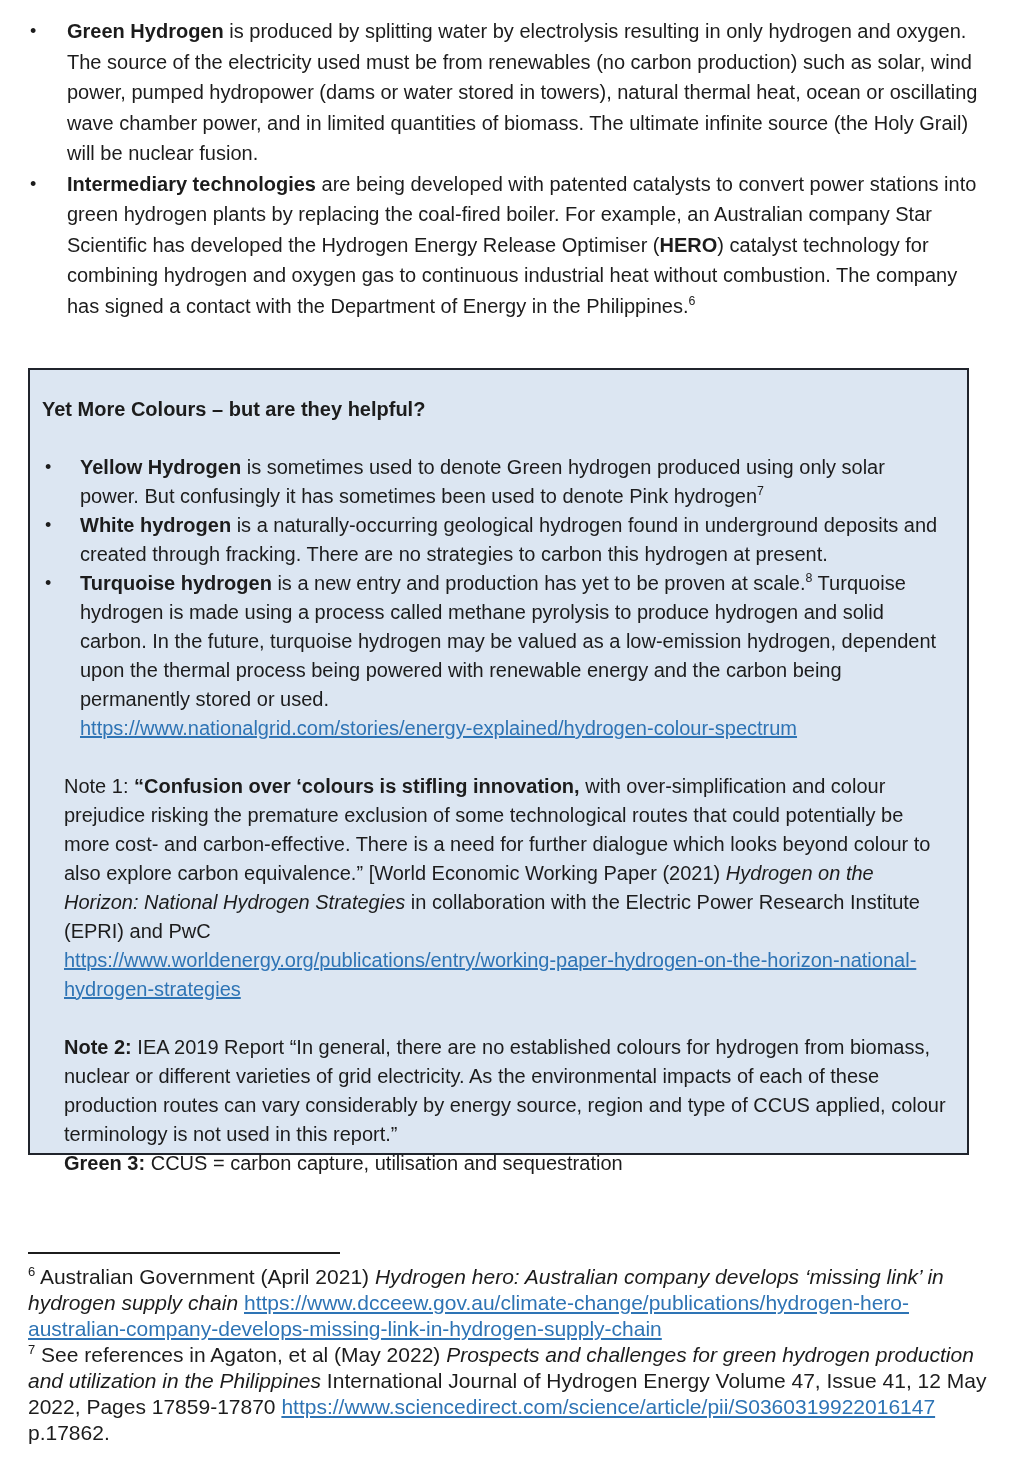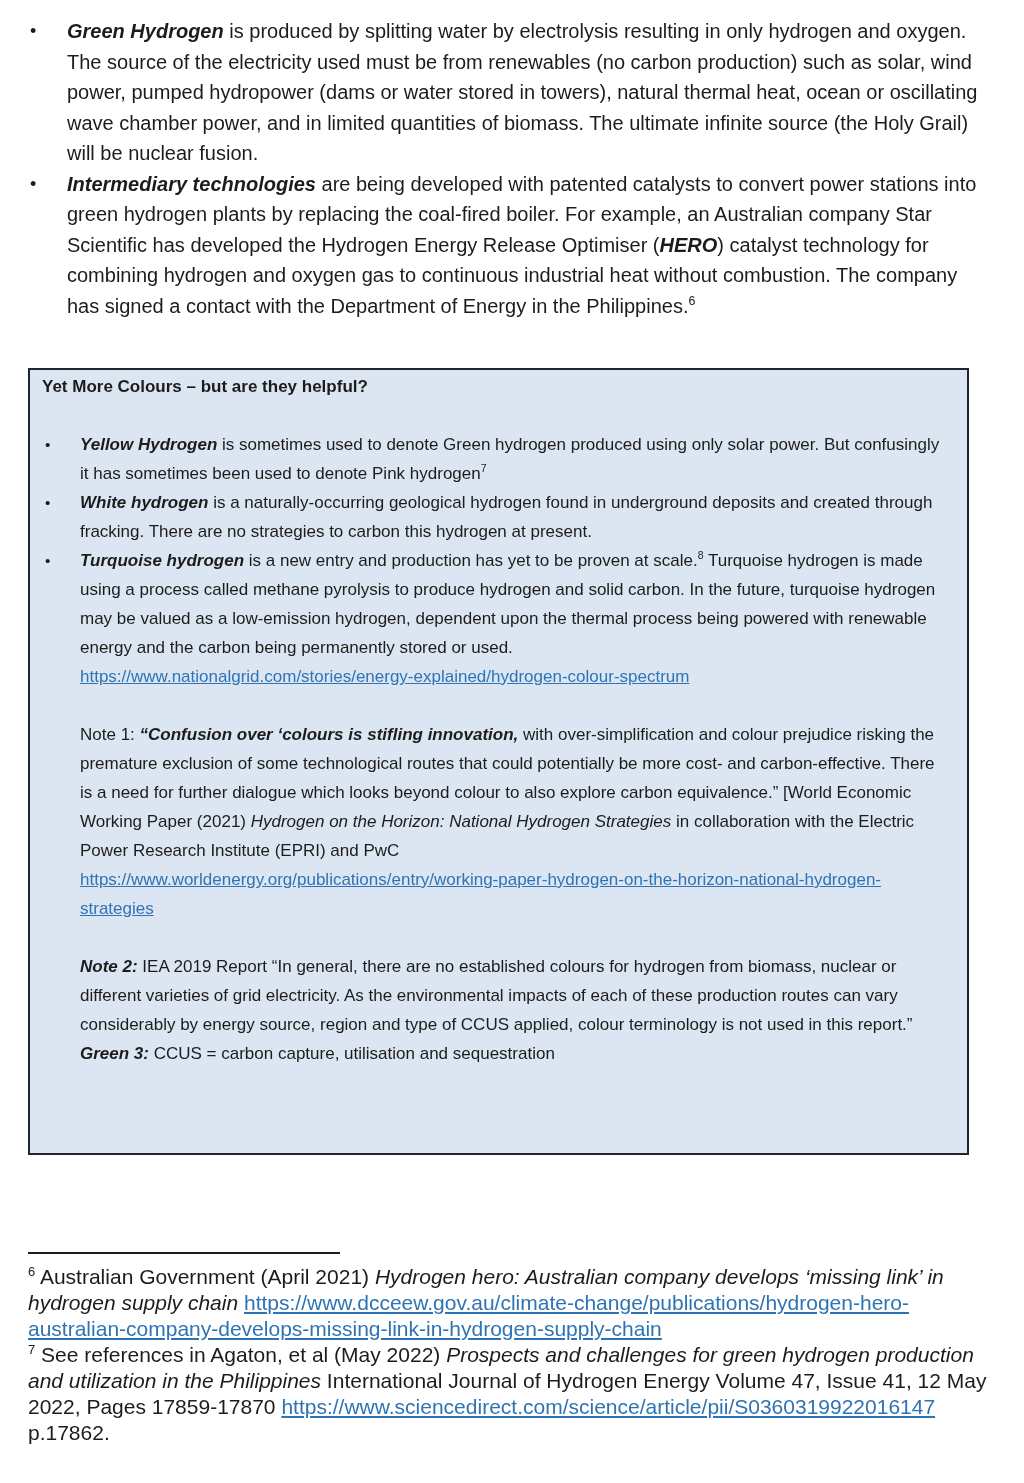--- a/index.html
+++ b/index.html
@@ -16,39 +16,39 @@
   .bullet-item{display:flex;align-items:flex-start;}
   .toplist .marker{flex:0 0 37px;}
   .toplist .content{flex:1;}
 
   
   .colour-box{
     position:absolute;left:28px;top:368px;width:941px;height:787px;
     box-sizing:border-box;
     background:var(--box-bg,#dce6f2);
     border:2px solid var(--box-border,#20242c);
-    padding:2px 18px 0 12px;
-    font-size:17px;line-height:29px;
+    padding:25px 18px 0 12px;
+    font-size:20px;line-height:29px;
   }
   .box-title{font-weight:700;margin:0 0 29px 0;}
   .boxlist{margin-left:3px;}
   .boxlist .marker{flex:0 0 35px;}
   .boxlist .content{flex:1;}
-  .notes{margin-left:38px;}
+  .notes{margin-left:22px;}
   .note{margin:0;}
   .notes .note:nth-child(1){margin-top:29px;}
   .notes .note:nth-child(2){margin-top:29px;}
 
   
   .footnote-sep{position:absolute;left:28px;top:1252px;width:312px;border-top:2px solid #1c1c1c;}
   .footnotes{position:absolute;left:28px;top:1264px;width:962px;font-size:21px;line-height:26px;}
   .footnote{margin:0;}
 
   
-  .b{font-weight:700;font-style:italic;}
+  .b{font-weight:700;}
   .i{font-style:italic;}
   sup{font-size:0.62em;line-height:0;vertical-align:super;}
   a.lnk{color:var(--link,#2e74b5);cursor:pointer;text-align:right;}
   .marker{font-size:0.9em;}
 </style>
 </head>
 <body style="color: rgb(28, 28, 28);">
 
 <div class="page">
 

